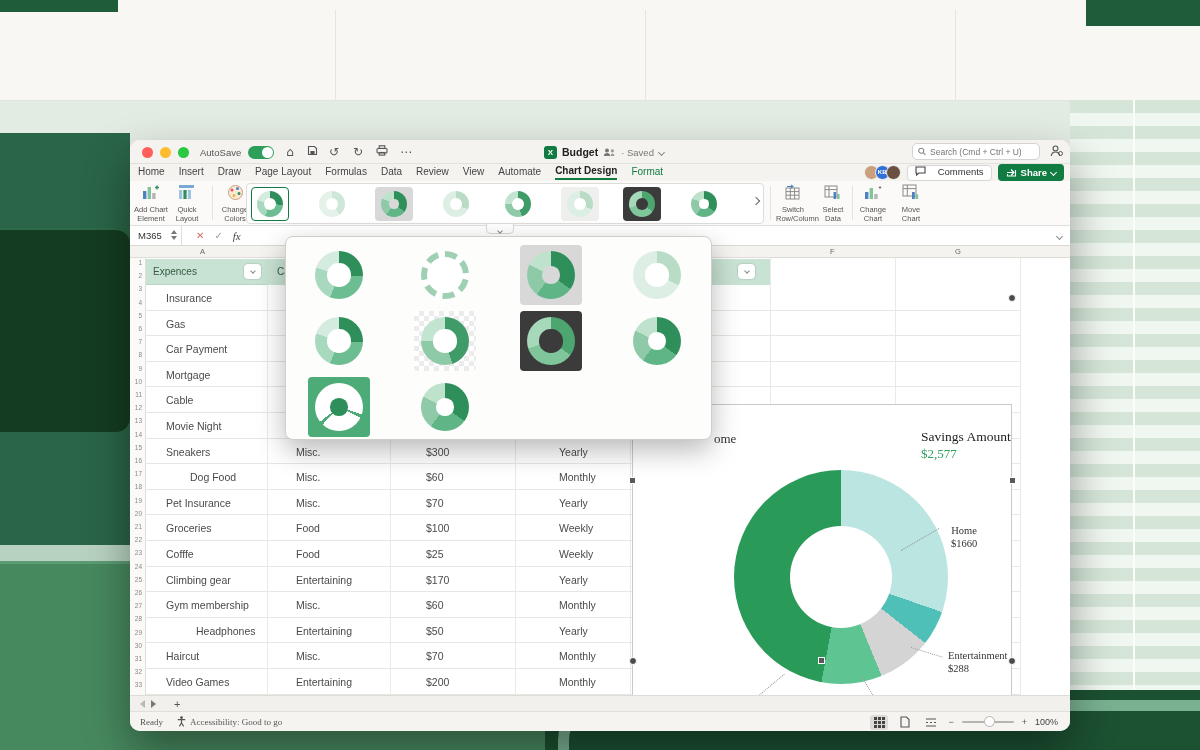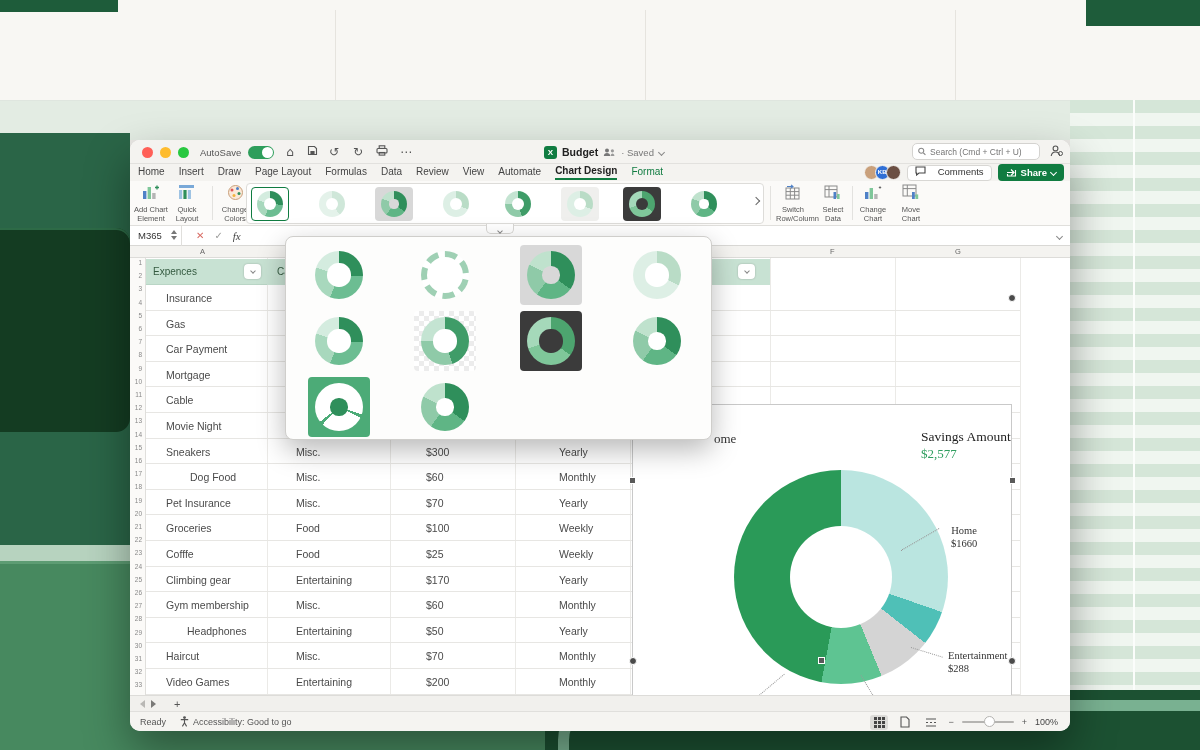--- a/index.html
+++ b/index.html
@@ -156,21 +156,21 @@
             display:flex; align-items:center; font-size:9px; color:#444; }
   .sarrow { width:0; height:0; border-top:4px solid transparent; border-bottom:4px solid transparent; margin-left:10px; }
   .sa-l { border-right:5px solid #b9b8b5; } .sa-r { border-left:5px solid #7a7977; }
   .stab { padding:0 14px; height:16px; line-height:16px; }
   .stab.active { background:#fff; color:#107c41; font-weight:bold; border-radius:3px 3px 0 0; box-shadow:0 -1px 2px rgba(0,0,0,.12); }
   .addsheet { margin-left:10px; color:#555; font-size:11px; }
 
   
   .statusbar { position:absolute; left:0; top:571px; width:940px; height:20px; background:#f5f4f1; border-top:1px solid #e0dfdc;
                border-radius:0 0 10px 10px; font-size:9px; color:#555; }
-  .sb-left { position:absolute; left:10px; top:4px; display:flex; gap:14px; align-items:center; }
+  .sb-left { position:absolute; left:10px; top:4px; display:flex; gap:14px; align-items:center;font-family:Liberation Serif, serif; }
   .sb-right { position:absolute; right:12px; top:2px; display:flex; gap:8px; align-items:center; height:16px; }
   .sb-btn { width:18px; height:15px; border-radius:3px; display:flex; align-items:center; justify-content:center; }
   .sb-btn.active { background:#dcdbd8; }
   .slider { position:relative; width:52px; height:2px; background:#b5b4b1; border-radius:1px; }
   .slider .sknob { position:absolute; left:22px; top:-5px; width:11px; height:11px; border-radius:50%; background:#fff;
                    border:1px solid #b5b4b1; }
   .zoomtxt { font-size:9px; color:#444; }
 </style>
 </head>
 <body>
@@ -551,21 +551,21 @@
             <span style="left: 280px;">$170</span>
             <span style="left: 413px;">Yearly</span>
           </div>
           <div class="srow" style="top: 346.2px;">
             <span style="left: 20px;">Gym membership</span>
             <span style="left: 150px;">Misc.</span>
             <span style="left: 280px;">$60</span>
             <span style="left: 413px;">Monthly</span>
           </div>
           <div class="srow" style="top: 371.8px;">
-            <span style="left: 27px; padding-left: 14px;">Headphones</span>
+            <span style="left: 36px; padding-left: 14px;">Headphones</span>
             <span style="left: 150px;">Entertaining</span>
             <span style="left: 280px;">$50</span>
             <span style="left: 413px;">Yearly</span>
           </div>
           <div class="srow" style="top: 397.4px;">
             <span style="left: 20px;">Haircut</span>
             <span style="left: 150px;">Misc.</span>
             <span style="left: 280px;">$70</span>
             <span style="left: 413px;">Monthly</span>
           </div>

